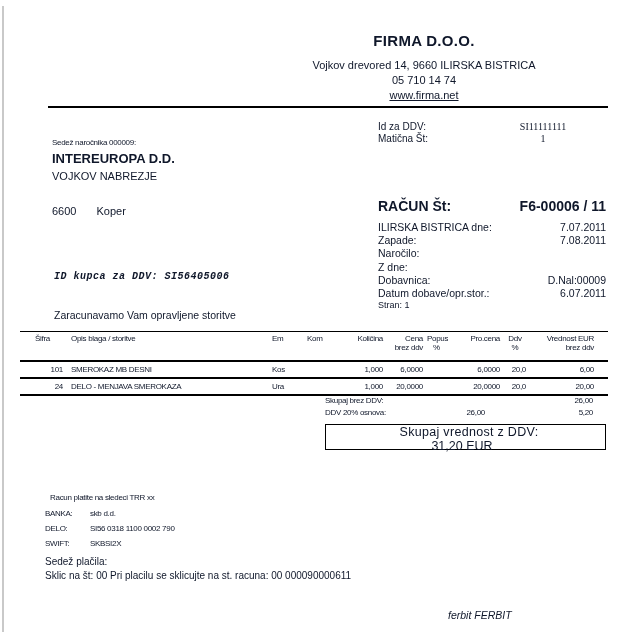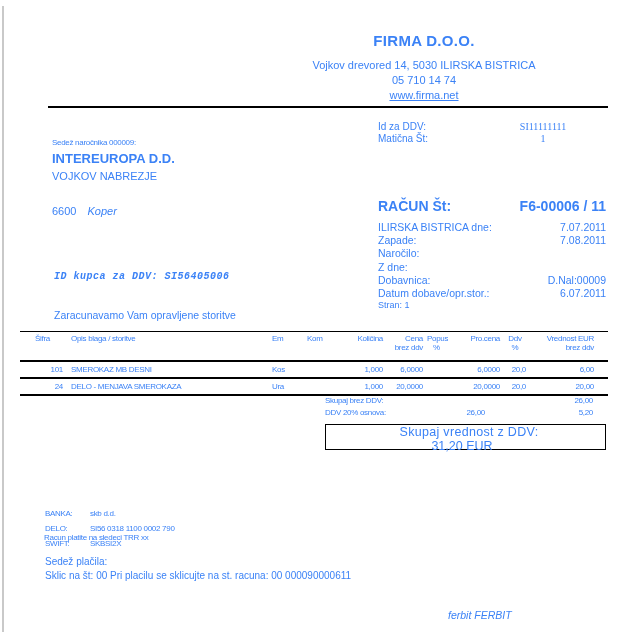--- a/index.html
+++ b/index.html
@@ -1,18 +1,18 @@
 <!DOCTYPE html>
 <html><head>
 <meta charset="utf-8">
 <style>
   html,body { margin:0; padding:0; background:#fff; }
   .page {
     position:relative; width:624px; height:638px; background:#ffffff;
-    font-family:"Liberation Sans", sans-serif; color:#3b82f6; overflow:hidden;
+    font-family:"Liberation Sans", sans-serif; color:#0f172a; overflow:hidden;
   }
   .abs { position:absolute; }
   .edge-line { position:absolute; left:2px; top:6px; width:2px; height:626px; background:#c9c9c9; }
 
   
   .co-header { left:224px; top:32px; width:400px; text-align:center; }
   .co-name { font-size:15px; font-weight:bold; letter-spacing:0.3px; }
   .co-line { font-size:11px; margin-top:3px; }
   .co-addr { margin-top:10px; }
   .co-web { text-decoration:underline; }
@@ -22,21 +22,21 @@
   .tax-row { left:378px; width:228px; font-size:10px; }
   .tax-row .lbl { position:absolute; left:0; }
   .tax-row .val { position:absolute; left:110px; width:110px; text-align:center; font-family:"Liberation Serif", serif; }
 
   
   .cond { font-size:8px; letter-spacing:-0.3px; }
   .cust-label { left:52px; top:138px; }
   .cust-name { left:52px; top:151px; font-size:13px; font-weight:bold; }
   .cust-addr { left:52px; top:170px; font-size:11px; }
   .cust-city { left:52px; top:205px; font-size:11px; }
-  .cust-city .city { margin-left:11px;font-style:italic; }
+  .cust-city .city { margin-left:20px; }
   .cust-vat { left:54px; top:271px; font-family:"Liberation Mono", monospace; font-style:italic; font-weight:bold; font-size:10px; letter-spacing:0.5px; }
 
   
   .inv-title-row { left:378px; top:198px; width:228px; }
   .inv-title { font-size:14px; font-weight:bold; float:left; }
   .inv-number { font-size:14px; font-weight:bold; float:right; }
   .inv-details { left:378px; top:221px; width:228px; font-size:10.5px; }
   .inv-row { position:relative; height:13.2px; }
   .inv-row .lbl { position:absolute; left:0; }
   .inv-row .val { position:absolute; right:0; }
@@ -60,37 +60,37 @@
   .tot-row .lbl { width:100px; text-align:left; }
   .tot-row .base { width:60px; text-align:right; }
   .tot-row .val { flex:1; text-align:right; padding-right:13px; }
 
   .grand-box { left:325px; top:424px; width:279px; height:24px; border:1px solid #000;
                display:flex; align-items:center; justify-content:space-between;flex-direction:column; }
   .grand-box .lbl { font-size:12.5px; padding-left:7px; letter-spacing:0.3px; }
   .grand-box .val { font-size:12.5px; padding-right:7px; }
 
   
-  .pay-intro { left:44px; top:493px;margin-top:40px; }
+  .pay-intro { left:50px; top:493px; }
   .bank-row { left:45px; width:300px; }
   .bank-row .lbl { display:inline-block; width:43px; }
   .pay-method { left:45px; top:556px; font-size:10px; }
   .pay-ref { left:45px; top:570px; font-size:10px; }
   .signature { left:448px; top:609px; font-size:10.5px; font-style:italic; }
   .clearfix::after { content:""; display:block; clear:both; }
 </style>
 </head>
 <body>
 
 <div class="page">
   <div class="edge-line"></div>
 
   <div class="abs co-header">
     <div class="co-name">FIRMA D.O.O.</div>
-    <div class="co-line co-addr">Vojkov drevored 14, 5030  ILIRSKA BISTRICA</div>
+    <div class="co-line co-addr">Vojkov drevored 14, 9660  ILIRSKA BISTRICA</div>
     <div class="co-line">05 710 14 74</div>
     <div class="co-line co-web">www.firma.net</div>
   </div>
   <div class="abs header-rule"></div>
 
   <div class="abs tax-row" style="top:121px;">
     <span class="lbl">Id za DDV:</span>
     <span class="val">SI11111111</span>
   </div>
   <div class="abs tax-row" style="top:133px;">

